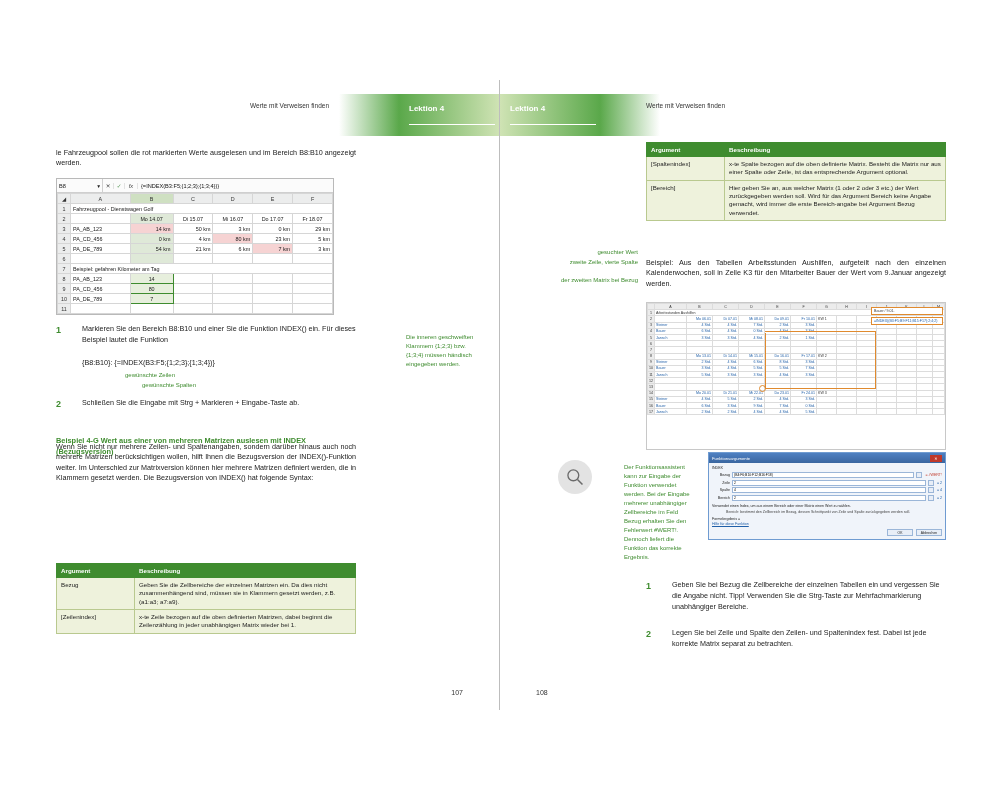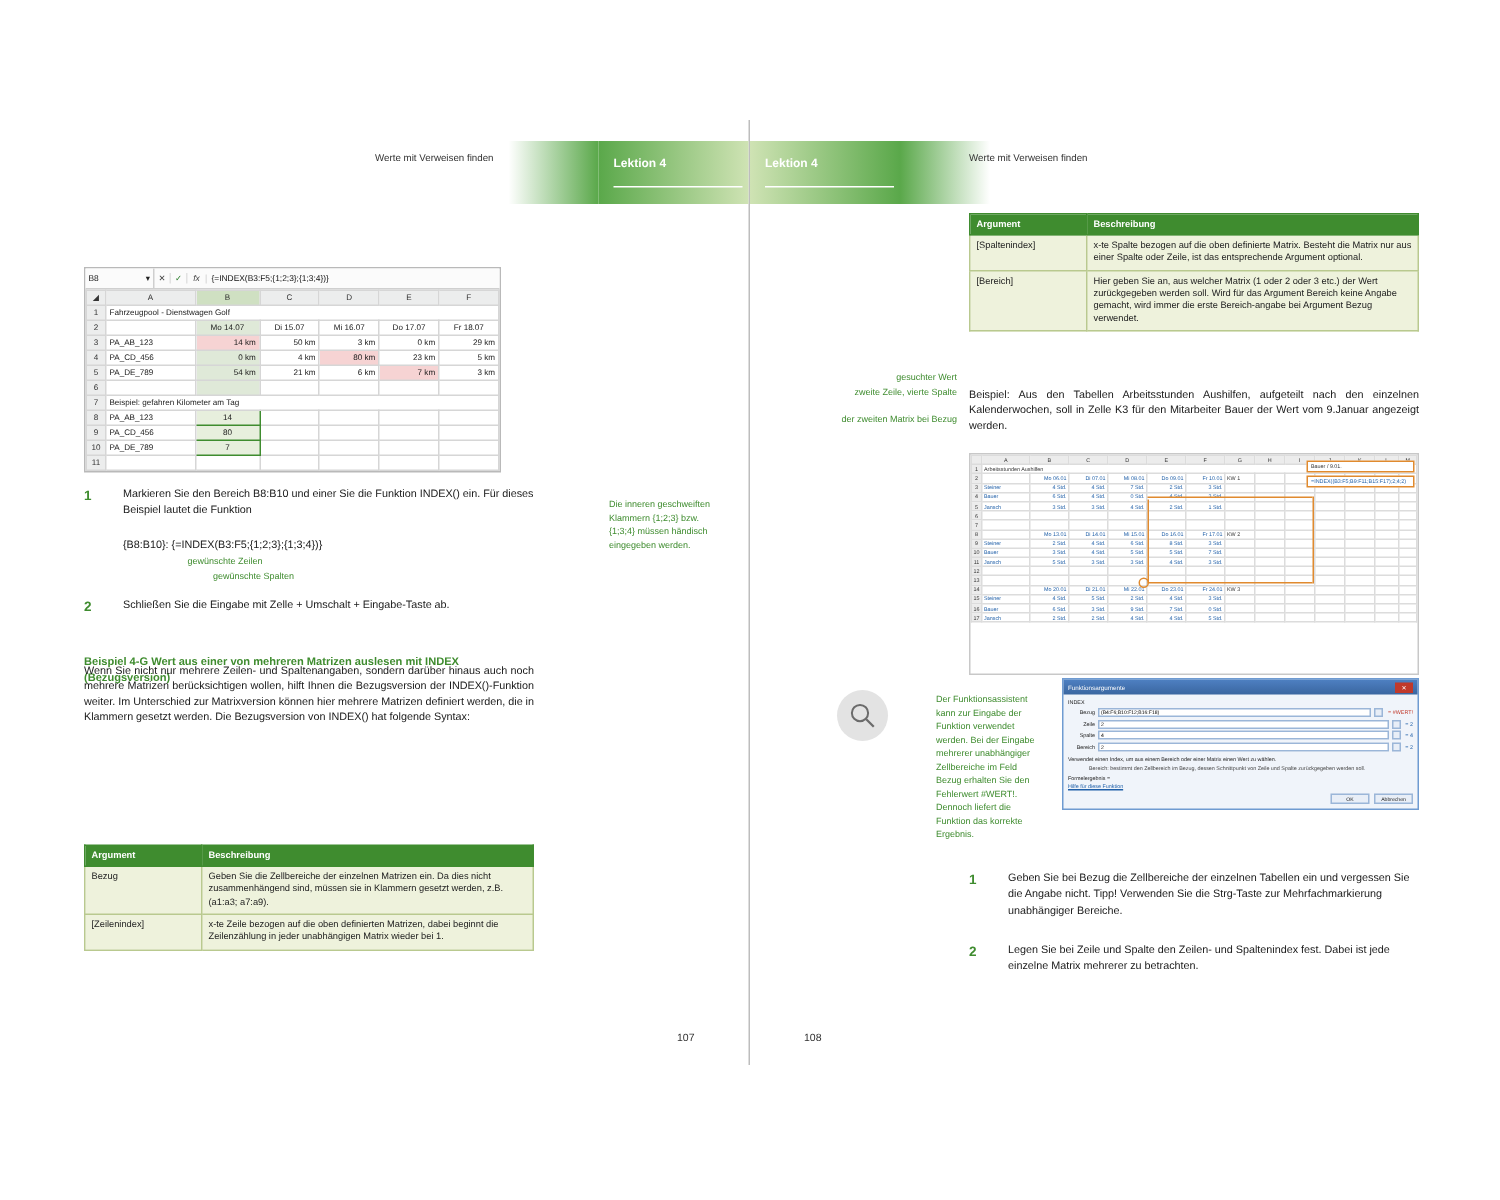--- a/index.html
+++ b/index.html
@@ -182,20 +182,21 @@
 
   <div class="page page-left">
 
     <div class="band-left-tail"></div>
     <div class="lek-band band-left">
       <span>Lektion 4</span>
       <div class="rule"></div>
     </div>
     <div class="hdr-running" style="right:170px;">Werte mit Verweisen finden</div>
 
+    <div class="body-col" style="left:36px; top:68px; width:300px;">le Fahrzeugpool sollen die rot markierten Werte ausgelesen und im Bereich B8:B10 angezeigt werden.</div>
 
     <div class="xl" style="left:36px; top:98px; width:278px;">
       <div class="xl-formula-bar">
         <div class="xl-namebox">
           <span>B8</span>
           <span>▾</span>
         </div>
         <div class="xl-fbtn">✕</div>
         <div class="xl-fbtn ok">✓</div>
         <div class="xl-fx">fx</div>
@@ -308,21 +309,21 @@
     <div class="step" style="left:36px; top:244px; width:300px;">
       <span class="num">1</span>
       <span class="txt">Markieren Sie den Bereich B8:B10 und einer Sie die Funktion INDEX() ein. Für dieses Beispiel lautet die Funktion</span>
     </div>
     <div style="position:absolute; left:62px; top:278px; font-size:7.2px;">{B8:B10}:  {=INDEX(B3:F5;{1;2;3};{1;3;4})}</div>
     <div style="position:absolute; left:105px; top:292px; font-size:6px; color:#3f8c2f;">gewünschte Zeilen</div>
     <div style="position:absolute; left:122px; top:302px; font-size:6px; color:#3f8c2f;">gewünschte Spalten</div>
 
     <div class="step" style="left:36px; top:318px; width:300px;">
       <span class="num">2</span>
-      <span class="txt">Schließen Sie die Eingabe mit Zelle + Umschalt + Eingabe-Taste ab.</span>
+      <span class="txt">Schließen Sie die Eingabe mit Strg + Markieren + Eingabe-Taste ab.</span>
     </div>
 
     <div class="body-col h-green" style="left:36px; top:356px; width:300px; text-align:left;">Beispiel 4-G  Wert aus einer von mehreren Matrizen auslesen mit INDEX (Bezugsversion)</div>
     <div class="body-col" style="left:36px; top:362px; width:300px;">Wenn Sie nicht nur mehrere Zeilen- und Spaltenangaben, sondern darüber hinaus auch noch mehrere Matrizen berücksichtigen wollen, hilft Ihnen die Bezugsversion der INDEX()-Funktion weiter. Im Unterschied zur Matrixversion können hier mehrere Matrizen definiert werden, die in Klammern gesetzt werden. Die Bezugsversion von INDEX() hat folgende Syntax:</div>
 
 
     <table class="arg-table" style="left:36px; top:483px; width:300px;">
       <tbody>
           <tr>
         <th style="width:78px;">Argument</th>
@@ -717,18 +718,18 @@
         </div>
       </div>
     </div>
 
     <div class="step" style="left:146px; top:500px; width:300px;">
       <span class="num">1</span>
       <span class="txt">Geben Sie bei Bezug die Zellbereiche der einzelnen Tabellen ein und vergessen Sie die Angabe nicht. Tipp! Verwenden Sie die Strg-Taste zur Mehrfachmarkierung unabhängiger Bereiche.</span>
     </div>
     <div class="step" style="left:146px; top:548px; width:300px;">
       <span class="num">2</span>
-      <span class="txt">Legen Sie bei Zeile und Spalte den Zeilen- und Spaltenindex fest. Dabei ist jede einzelne Matrix mehrerer zu betrachten.</span>
+      <span class="txt">Legen Sie bei Zeile und Spalte den Zeilen- und Spaltenindex fest. Dabei ist jede korrekte Matrix separat zu betrachten.</span>
     </div>
 
     <div class="pagenum" style="left:36px;">108</div>
   </div>
 </div>
 
 </body></html>

